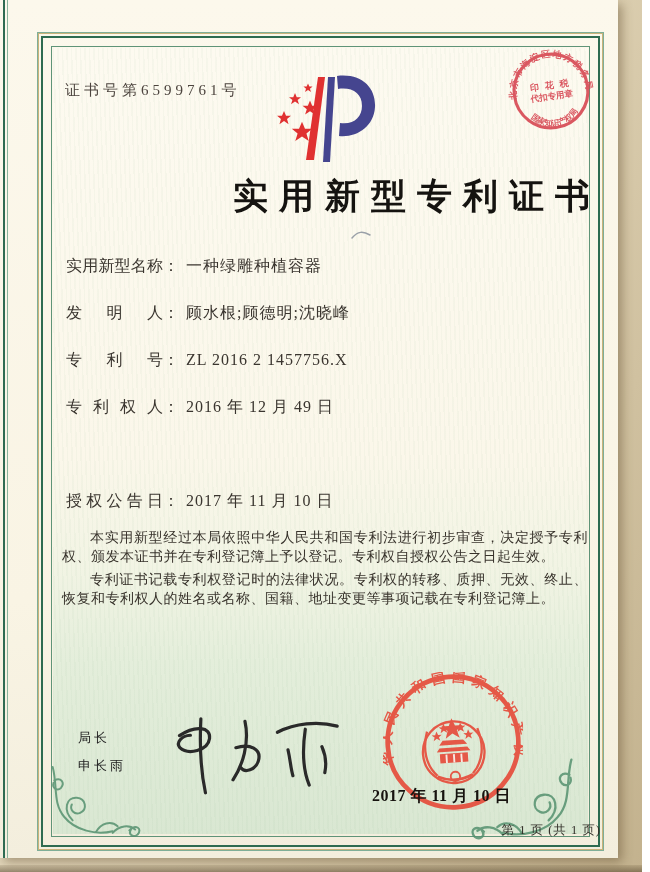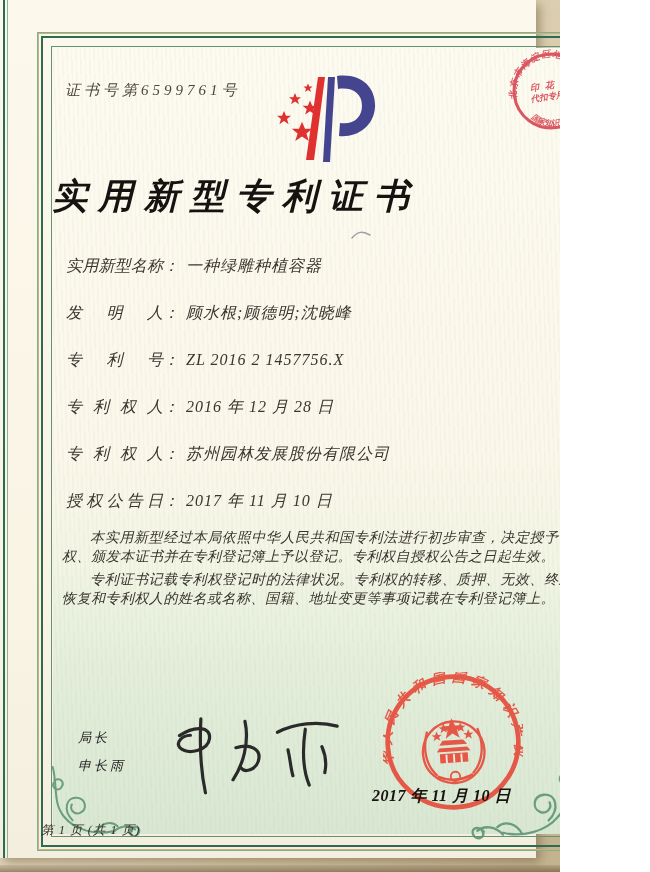--- a/index.html
+++ b/index.html
@@ -1,56 +1,56 @@
 <!DOCTYPE html>
 <html><head>
 <meta charset="utf-8">
 <style>
   html,body{margin:0;padding:0;}
-  .page{position:relative;width:560px;height:872px;overflow:hidden;
+  .page{position:relative;width:642px;height:872px;overflow:hidden;
         background:linear-gradient(115deg,#ece2cc 0%,#ddd0b2 55%,#c3b28e 100%);
-        font-family:"Liberation Serif","DejaVu Serif",serif;font-style:italic;}
+        font-family:"Liberation Serif","DejaVu Serif",serif;}
   .page::after{content:"";position:absolute;left:0;right:0;bottom:0;height:7px;
         background:linear-gradient(180deg,rgba(96,78,48,.15),rgba(74,58,34,.5));}
   .sheet{position:absolute;left:0;top:0;right:24px;bottom:14px;
         background:linear-gradient(180deg,#fcf8ec 0%,#f9f4e4 70%,#f3eedd 100%);
         box-shadow:4px 4px 10px rgba(90,70,40,.45);}
   .bind-line-a{position:absolute;left:3px;top:0;bottom:14px;width:2px;background:#2f6b52;}
   .bind-line-b{position:absolute;left:7px;top:0;bottom:14px;width:1px;background:#8ab49c;}
   .frame-gold{position:absolute;left:38px;top:33px;width:563px;height:815px;
         border:1px solid #c9b37a;box-shadow:0 0 0 1px #7fae97;}
   .frame-green{position:absolute;left:2px;top:2px;right:2px;bottom:2px;border:2px solid #2e6b50;}
   .frame-inner{position:absolute;left:8px;top:8px;right:8px;bottom:8px;border:1px solid #5f9478;}
   .interior{position:absolute;left:53px;top:48px;width:535px;height:786px;
         background:
           repeating-linear-gradient(88deg, rgba(118,168,124,.05) 0 1.5px, transparent 1.5px 4.5px),
           linear-gradient(180deg,#fdfaf0 0%,#fbf7ea 52%,#f2f4e4 66%,#e4eedb 78%,#d9e7d2 100%);}
   .cert-no{position:absolute;left:65px;top:81px;font-size:15px;letter-spacing:4px;color:#4c443e;}
   .logo{position:absolute;left:262px;top:74px;width:120px;height:92px;}
-  .title{position:absolute;left:41px;top:173px;width:560px;text-align:left;
+  .title{position:absolute;left:41px;top:173px;width:560px;text-align:right;
         font-size:35px;font-weight:bold;color:#151310;letter-spacing:11px;text-indent:11px;}
   .field-row{position:absolute;left:66px;width:520px;font-size:16px;color:#3a352f;white-space:nowrap;}
   .flabel{display:inline-block;width:97px;text-align:justify;text-align-last:justify;}
   .fcolon{margin:0 2px 0 0;}
   .fvalue{margin-left:5px;letter-spacing:1px;}
   .body-text{position:absolute;left:58px;top:524px;width:534px;font-size:14px;line-height:19px;
         color:#38332c;text-align:justify;letter-spacing:.5px;}
   .body-text p{margin:4px;text-indent:2em;}
   .officer{position:absolute;left:78px;font-size:13px;color:#222;
         font-family:"Liberation Sans","DejaVu Sans",sans-serif;letter-spacing:3px;}
   .officer.t{top:729px;} .officer.n{top:757px;}
   .signature{position:absolute;left:150px;top:703px;width:210px;height:95px;transform:rotate(-2deg);}
   .flourish{position:absolute;width:100px;height:88px;opacity:.85;}
   .flourish.left{left:46px;top:758px;}
   .flourish.right{left:452px;top:752px;width:140px;height:95px;transform:scaleX(-1);}
   .tax-stamp{position:absolute;left:506px;top:46px;width:90px;height:90px;transform:rotate(-8deg);opacity:.88;}
   .big-seal{position:absolute;left:383px;top:672px;width:140px;height:140px;opacity:.9;}
   .seal-date{position:absolute;left:372px;top:786px;width:170px;font-size:16px;font-weight:bold;
         color:#17130f;letter-spacing:.5px;white-space:nowrap;}
-  .footer{position:absolute;left:41px;top:822px;width:560px;text-align:left;
+  .footer{position:absolute;left:41px;top:822px;width:560px;text-align:right;
         font-size:12.5px;color:#33302a;letter-spacing:1px;}
   .pen-mark{position:absolute;left:350px;top:228px;width:22px;height:16px;}
 </style>
 </head>
 <body>
 
 <div class="page">
 
   <div class="sheet"></div>
   <div class="bind-line-a"></div>
@@ -125,24 +125,21 @@
   <div class="field-row" style="top:303px">
     <span class="flabel">发明人</span><span class="fcolon">：</span><span class="fvalue">顾水根;顾德明;沈晓峰</span>
   </div>
   <div class="field-row" style="top:256px">
     <span class="flabel">实用新型名称</span><span class="fcolon">：</span><span class="fvalue">一种绿雕种植容器</span>
   </div>
   <div class="field-row" style="top:350px">
     <span class="flabel">专利号</span><span class="fcolon">：</span><span class="fvalue">ZL 2016 2 1457756.X</span>
   </div>
   <div class="field-row" style="top:397px">
-    <span class="flabel">专利权人</span><span class="fcolon">：</span><span class="fvalue">2016 年 12 月 28 日</span>
-  </div>
-  <div class="field-row" style="top:444px">
-    <span class="flabel">专利权人</span><span class="fcolon">：</span><span class="fvalue">苏州园林发展股份有限公司</span>
+    <span class="flabel">专利权人</span><span class="fcolon">：</span><span class="fvalue">2016 年 12 月 49 日</span>
   </div>
   <div class="field-row" style="top:491px">
     <span class="flabel">授权公告日</span><span class="fcolon">：</span><span class="fvalue">2017 年 11 月 10 日</span>
   </div>
 
   <div class="body-text">
     <p>本实用新型经过本局依照中华人民共和国专利法进行初步审查，决定授予专利权、颁发本证书并在专利登记簿上予以登记。专利权自授权公告之日起生效。</p>
     <p>专利证书记载专利权登记时的法律状况。专利权的转移、质押、无效、终止、恢复和专利权人的姓名或名称、国籍、地址变更等事项记载在专利登记簿上。</p>
   </div>
 

